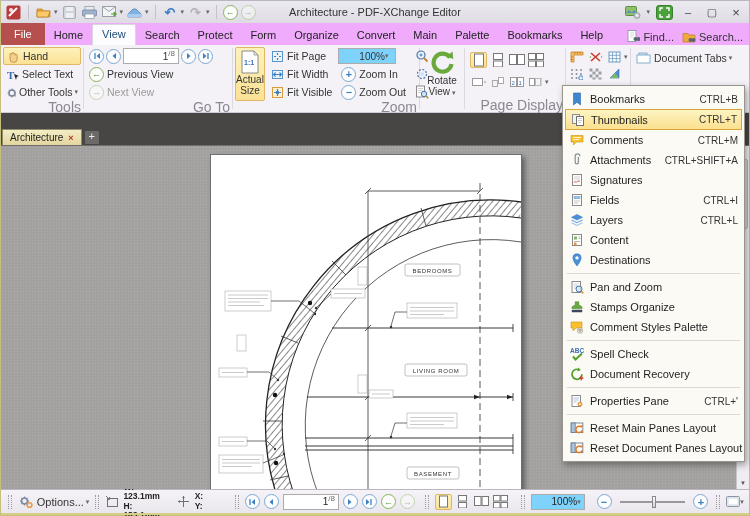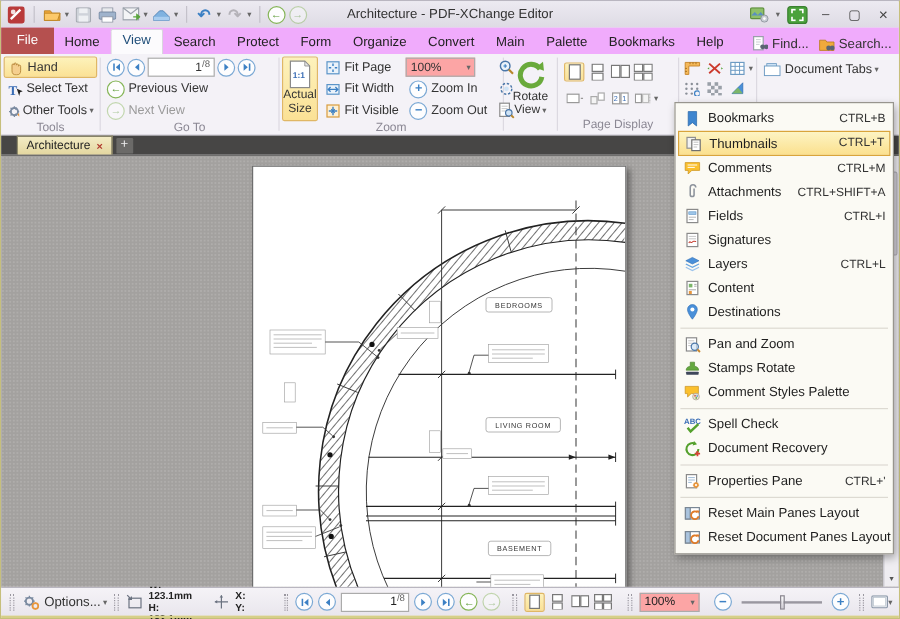--- a/index.html
+++ b/index.html
@@ -19,41 +19,41 @@
 .tabrow{height:22px;background:#f0abfc;display:flex;align-items:flex-end;flex:0 0 auto;position:relative}
 .rtab{padding:3px 9px 4px;color:#222;cursor:default}
 .rtab.file{background:#b5504f;color:#fff;padding:3px 13px 4px;height:22px;display:flex;align-items:center}
 .rtab.active{background:#fcfbfd;color:#1f4e79;border:1px solid #d9d6de;border-bottom:none;border-radius:2px 2px 0 0;padding:3px 9px 5px}
 .tabrow-right{margin-left:auto;display:flex;align-items:center;gap:8px;padding-right:6px;padding-bottom:2px}
 .findbtn{display:flex;align-items:center;gap:3px;color:#333}
 
 .ribbon{height:68px;background:#f4f2f7;border-bottom:1px solid #cfccd6;display:flex;flex:0 0 auto}
 .rgroup{display:flex;flex-direction:column;padding:2px 2px 0;position:relative}
 .rgroup .gcontent{flex:1;display:flex}
-.glabel{height:13px;text-align:center;font-size:10px;color:#8b8894;line-height:12px}
+.glabel{height:13px;text-align:right;font-size:14px;color:#8b8894;line-height:12px}
 .gsep{width:1px;background:#dcd9e1;margin:3px 0}
 .vrows{display:flex;flex-direction:column;justify-content:flex-start}
 .rrow{height:18px;display:flex;align-items:center;gap:3px;padding:0 3px;white-space:nowrap;font-size:10.5px;color:#333}
 .rrow.active{background:linear-gradient(#fdf2bb,#fbe195);border:1px solid #e0b765;border-radius:2px}
 .rrow.disabled{color:#9a9a9a}
 .cbtn{width:15px;height:15px;border-radius:50%;border:1px solid #7aa8d4;background:#fdfdfe;display:flex;align-items:center;justify-content:center;flex:0 0 auto}
 .cbtn.green{border-color:#85b557}
 .cbtn.disabled{opacity:.45}
 .pagefield{width:56px;height:16px;background:#fff;border:1px solid #ababab;text-align:right;padding:1px 3px;font-size:10px;display:flex;align-items:center;justify-content:flex-end}
 .fracsup{font-size:8px;color:#666;position:relative;top:-3px}
 .bigbtn{width:30px;display:flex;flex-direction:column;align-items:center;justify-content:flex-start;padding:2px 1px;font-size:10px;line-height:11px;text-align:center;color:#333}
 .bigbtn.active{background:linear-gradient(#fdf2bb,#fbe195);border:1px solid #e0b765;border-radius:2px}
-.combo{width:58px;height:16px;background:#fca5a5;border:1px solid #ababab;display:flex;align-items:center;padding:0 3px;font-size:10px}
+.combo{width:58px;height:16px;background:#7dd3fc;border:1px solid #ababab;display:flex;align-items:center;padding:0 20px;font-size:10px}
 .combo .dd{margin-left:auto}
 .sqbtn{width:17px;height:16px;display:flex;align-items:center;justify-content:center}
 .sqbtn.active{background:linear-gradient(#fdf2bb,#fbe195);border:1px solid #e0b765;border-radius:2px}
 .icongrid{display:flex;flex-direction:column;gap:1px;padding-top:2px}
 .icongrid .irow{display:flex;gap:2px;align-items:center}
 
-.doctabs{height:16px;background:#474645;display:flex;align-items:flex-end;padding-left:13px;flex:0 0 auto}
+.doctabs{height:32px;background:#474645;display:flex;align-items:flex-end;padding-left:1px;flex:0 0 auto}
 .dtab{height:16px;background:linear-gradient(#f3ecc5,#e3d69f);border:1px solid #8f8a6a;border-bottom:none;display:flex;align-items:center;gap:5px;padding:0 7px;font-size:10px;color:#222}
 .dtab .close{color:#b03a2e;font-size:9px;font-weight:bold}
 .addtab{width:14px;height:13px;background:#6b6a68;color:#eee;font-size:11px;line-height:11px;text-align:center;margin-left:3px;margin-bottom:1px;border-radius:1px}
 
 .docarea{flex:1;position:relative;background:#a3a19f;background-image:radial-gradient(rgba(255,255,255,.13) 1px,transparent 1px);background-size:3px 3px;overflow:hidden;border-top:1px solid #6f6e6d}
 .page{position:absolute;left:209px;top:8px;width:312px;height:354px;background:#fff;border:1px solid #6e6e6e;box-shadow:3px 3px 5px rgba(0,0,0,.4)}
 .vscroll{position:absolute;right:0;top:0;bottom:0;width:13px;background:#efedf1;border-left:1px solid #c8c5cc;z-index:5}
 .vscroll .arr{position:absolute;left:0;right:0;height:12px;display:flex;align-items:center;justify-content:center;font-size:6px;color:#555}
 .vscroll .arr.up{top:0}.vscroll .arr.down{bottom:0}
 .vscroll .thumb{position:absolute;left:1px;right:1px;top:13px;height:70px;background:#d8d5dc;border:1px solid #b5b2ba;border-radius:2px}
@@ -703,37 +703,37 @@
             <path d="M10.8 4.2a2.3 2.3 0 0 0-4.6 0v6a1.6 1.6 0 0 0 3.2 0V5" fill="none" stroke="#8d939c" stroke-width="1.3"></path>
           </svg>
         </span>
         <span class="mi-label">Attachments</span>
         <span class="mi-short">CTRL+SHIFT+A</span>
       </div>
       <div class="menu-item">
         <span class="mi-icon">
           <svg width="16" height="16" viewBox="0 0 16 16" class="ic-svg">
             <rect x="3.5" y="2.5" width="9" height="11" fill="#fff" stroke="#8a8a8a"></rect>
+            <path d="M5 5h6M5 7h6" stroke="#bbb" stroke-width=".7"></path>
+            <path d="M5 10.5c1.2-2.4 1.8.8 3-.8s2 .2 3-.8" fill="none" stroke="#c94436" stroke-width=".9"></path>
+          </svg>
+        </span>
+        <span class="mi-label">Signatures</span>
+        <span class="mi-short"></span>
+      </div>
+      <div class="menu-item">
+        <span class="mi-icon">
+          <svg width="16" height="16" viewBox="0 0 16 16" class="ic-svg">
+            <rect x="3.5" y="2.5" width="9" height="11" fill="#fff" stroke="#8a8a8a"></rect>
             <rect x="5" y="4.5" width="6" height="2.2" fill="#9fc6e8" stroke="#5b94c8" stroke-width=".5"></rect>
             <path d="M5 9h6M5 11h4" stroke="#aaa" stroke-width=".7"></path>
           </svg>
         </span>
         <span class="mi-label">Fields</span>
         <span class="mi-short">CTRL+I</span>
-      </div>
-      <div class="menu-item">
-        <span class="mi-icon">
-          <svg width="16" height="16" viewBox="0 0 16 16" class="ic-svg">
-            <rect x="3.5" y="2.5" width="9" height="11" fill="#fff" stroke="#8a8a8a"></rect>
-            <path d="M5 5h6M5 7h6" stroke="#bbb" stroke-width=".7"></path>
-            <path d="M5 10.5c1.2-2.4 1.8.8 3-.8s2 .2 3-.8" fill="none" stroke="#c94436" stroke-width=".9"></path>
-          </svg>
-        </span>
-        <span class="mi-label">Signatures</span>
-        <span class="mi-short"></span>
       </div>
       <div class="menu-item">
         <span class="mi-icon">
           <svg width="16" height="16" viewBox="0 0 16 16" class="ic-svg">
             <path d="M8 2.5l5.5 2.8L8 8 2.5 5.3z" fill="#4a90d9" stroke="#2f6db3" stroke-width=".5"></path>
             <path d="M2.5 8l5.5 2.7L13.5 8" fill="none" stroke="#69a5e0" stroke-width="1.1"></path>
             <path d="M2.5 10.7l5.5 2.7 5.5-2.7" fill="none" stroke="#9cc3ec" stroke-width="1.1"></path>
           </svg>
         </span>
         <span class="mi-label">Layers</span>
@@ -774,21 +774,21 @@
         <span class="mi-label">Pan and Zoom</span>
         <span class="mi-short"></span>
       </div>
       <div class="menu-item">
         <span class="mi-icon">
           <svg width="16" height="16" viewBox="0 0 16 16" class="ic-svg">
             <path d="M6.2 2.8h3.6v3.4c2.2.3 3.4 1.4 3.4 3.3H2.8c0-1.9 1.2-3 3.4-3.3z" fill="#64a83f" stroke="#477e2a" stroke-width=".5"></path>
             <rect x="2.8" y="10.8" width="10.4" height="2.4" rx=".5" fill="#3e465a"></rect>
           </svg>
         </span>
-        <span class="mi-label">Stamps Rotate</span>
+        <span class="mi-label">Stamps Organize</span>
         <span class="mi-short"></span>
       </div>
       <div class="menu-item">
         <span class="mi-icon">
           <svg width="16" height="16" viewBox="0 0 16 16" class="ic-svg">
             <path d="M2 3h11v6H7l-3 2.8V9H2z" fill="#fbc02d" stroke="#c8901a" stroke-width=".6"></path>
             <circle cx="11" cy="11.5" r="2.8" fill="#e8e0d0" stroke="#a89f8d" stroke-width=".6"></circle>
             <circle cx="10.2" cy="10.8" r=".7" fill="#c94436"></circle>
             <circle cx="12" cy="11" r=".7" fill="#4a90d9"></circle>
             <circle cx="11.2" cy="12.6" r=".7" fill="#64a83f"></circle>

